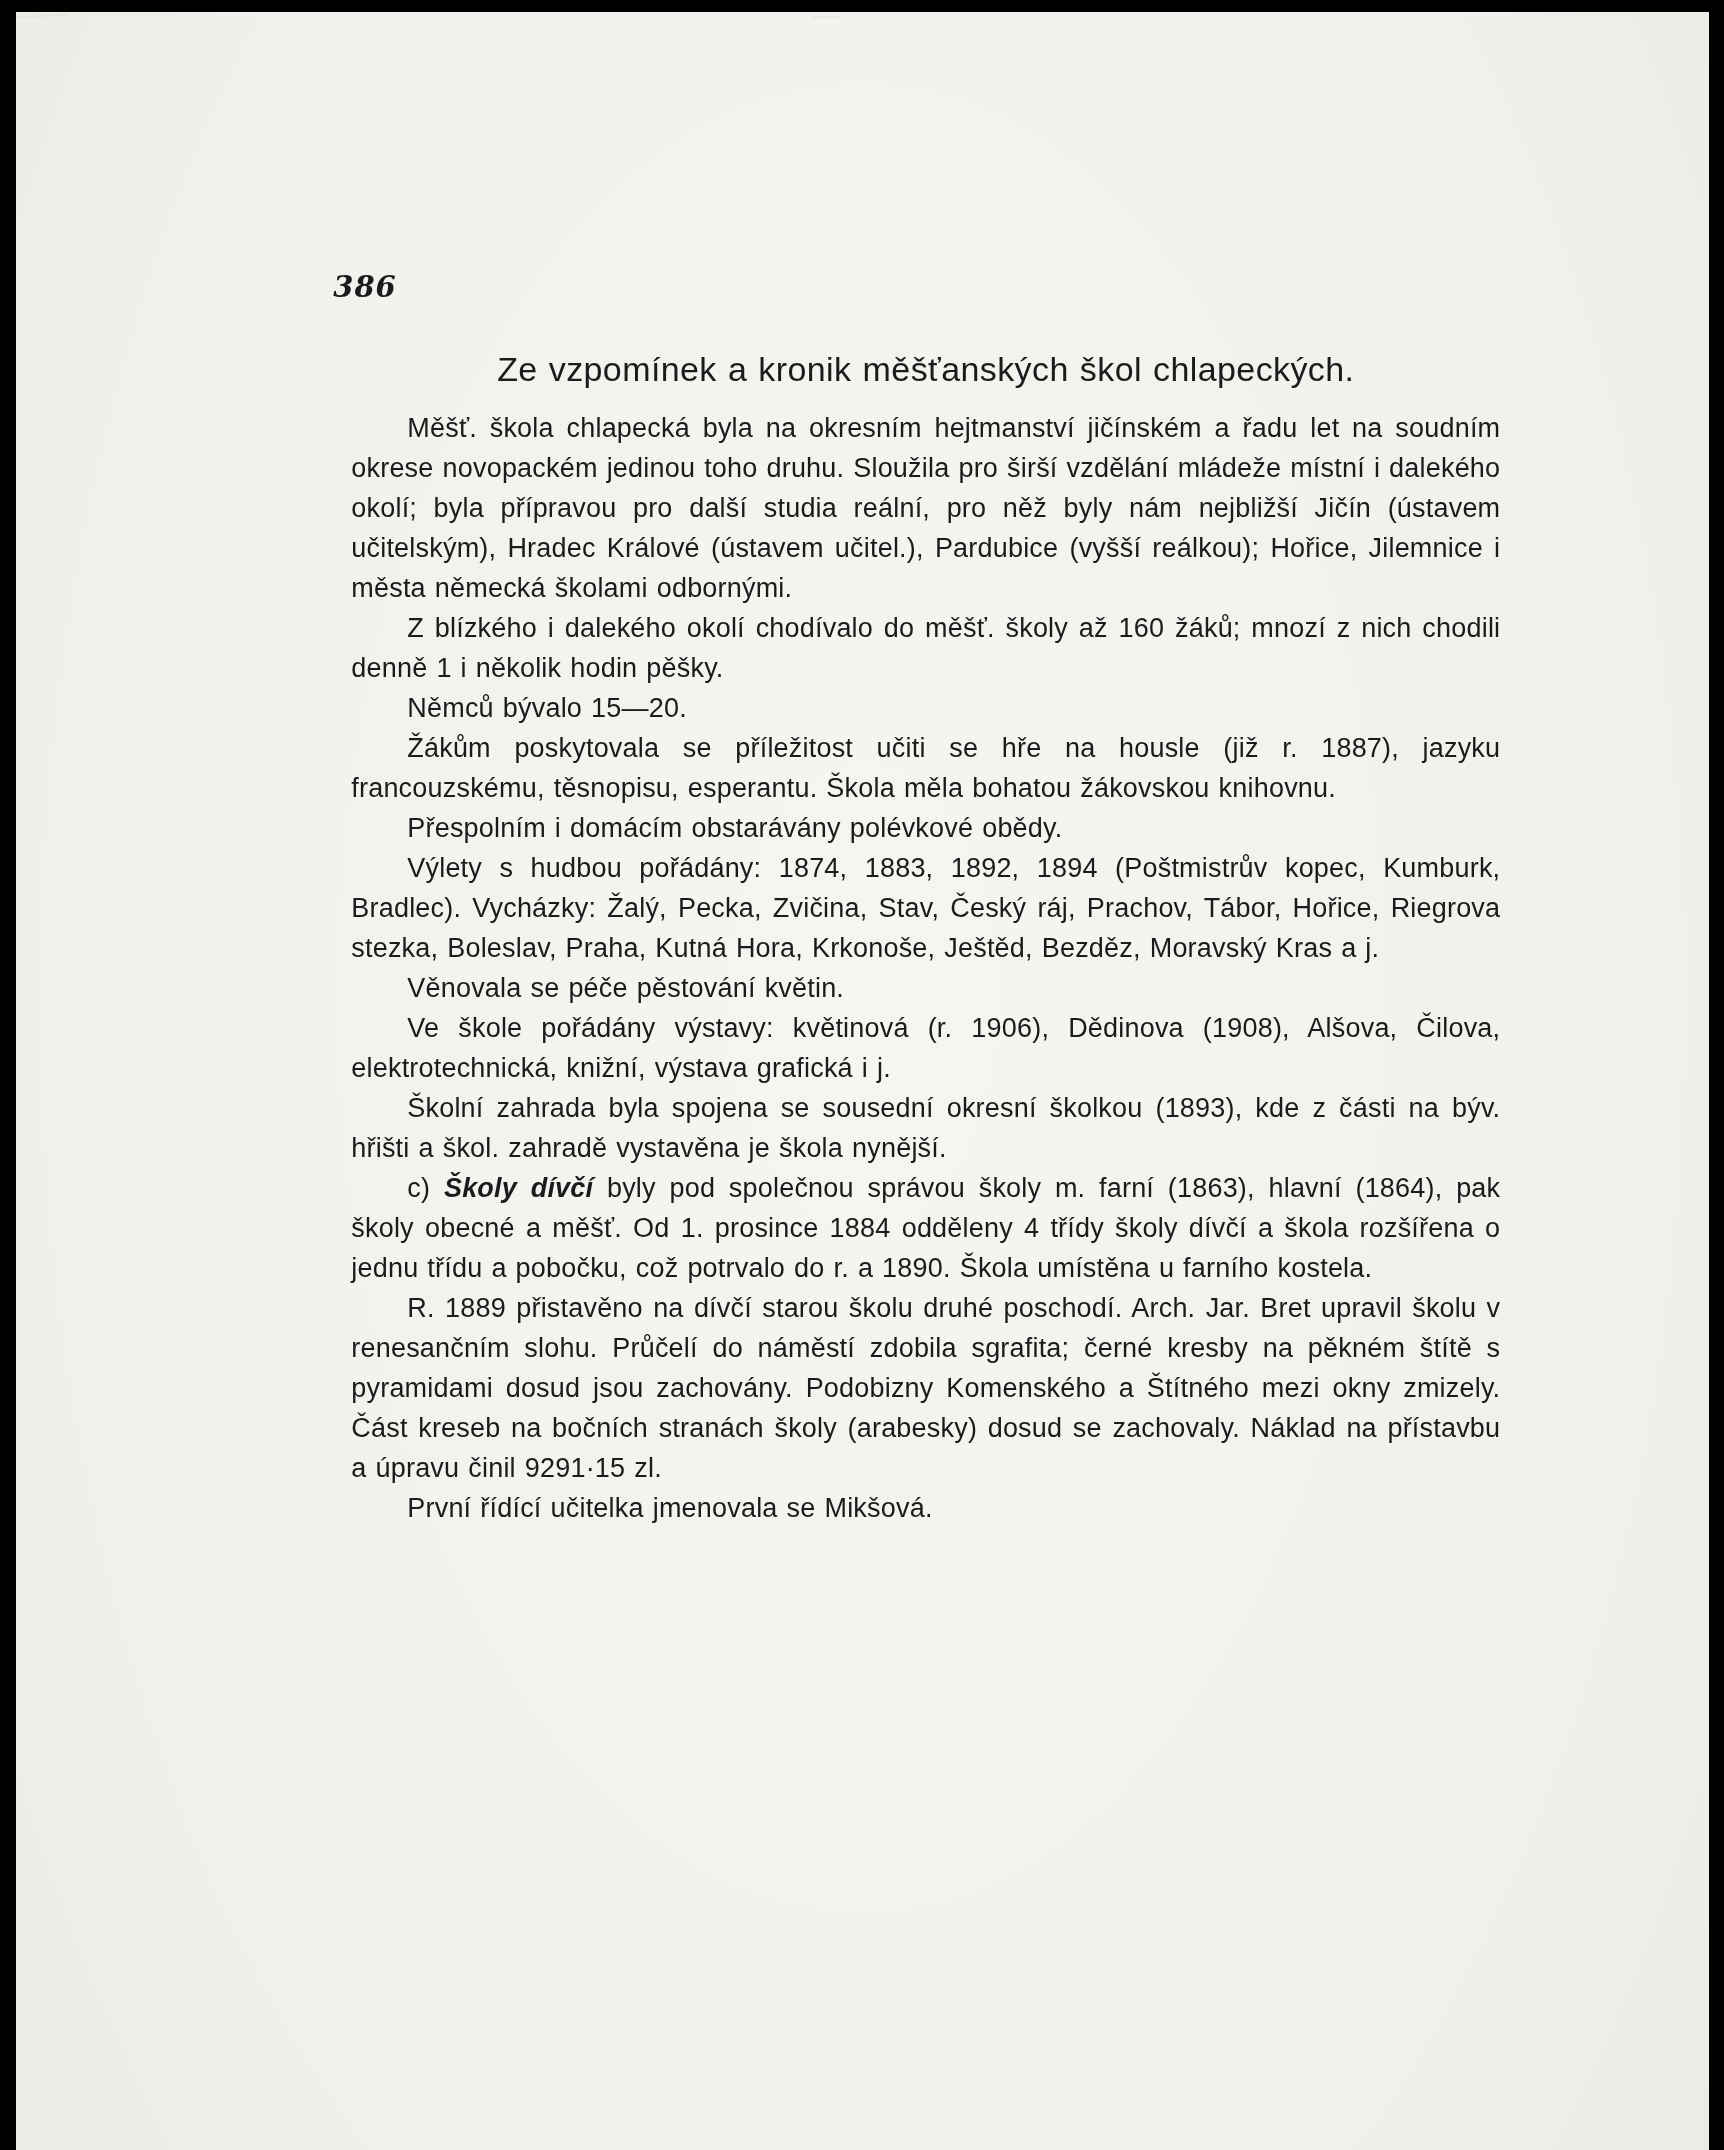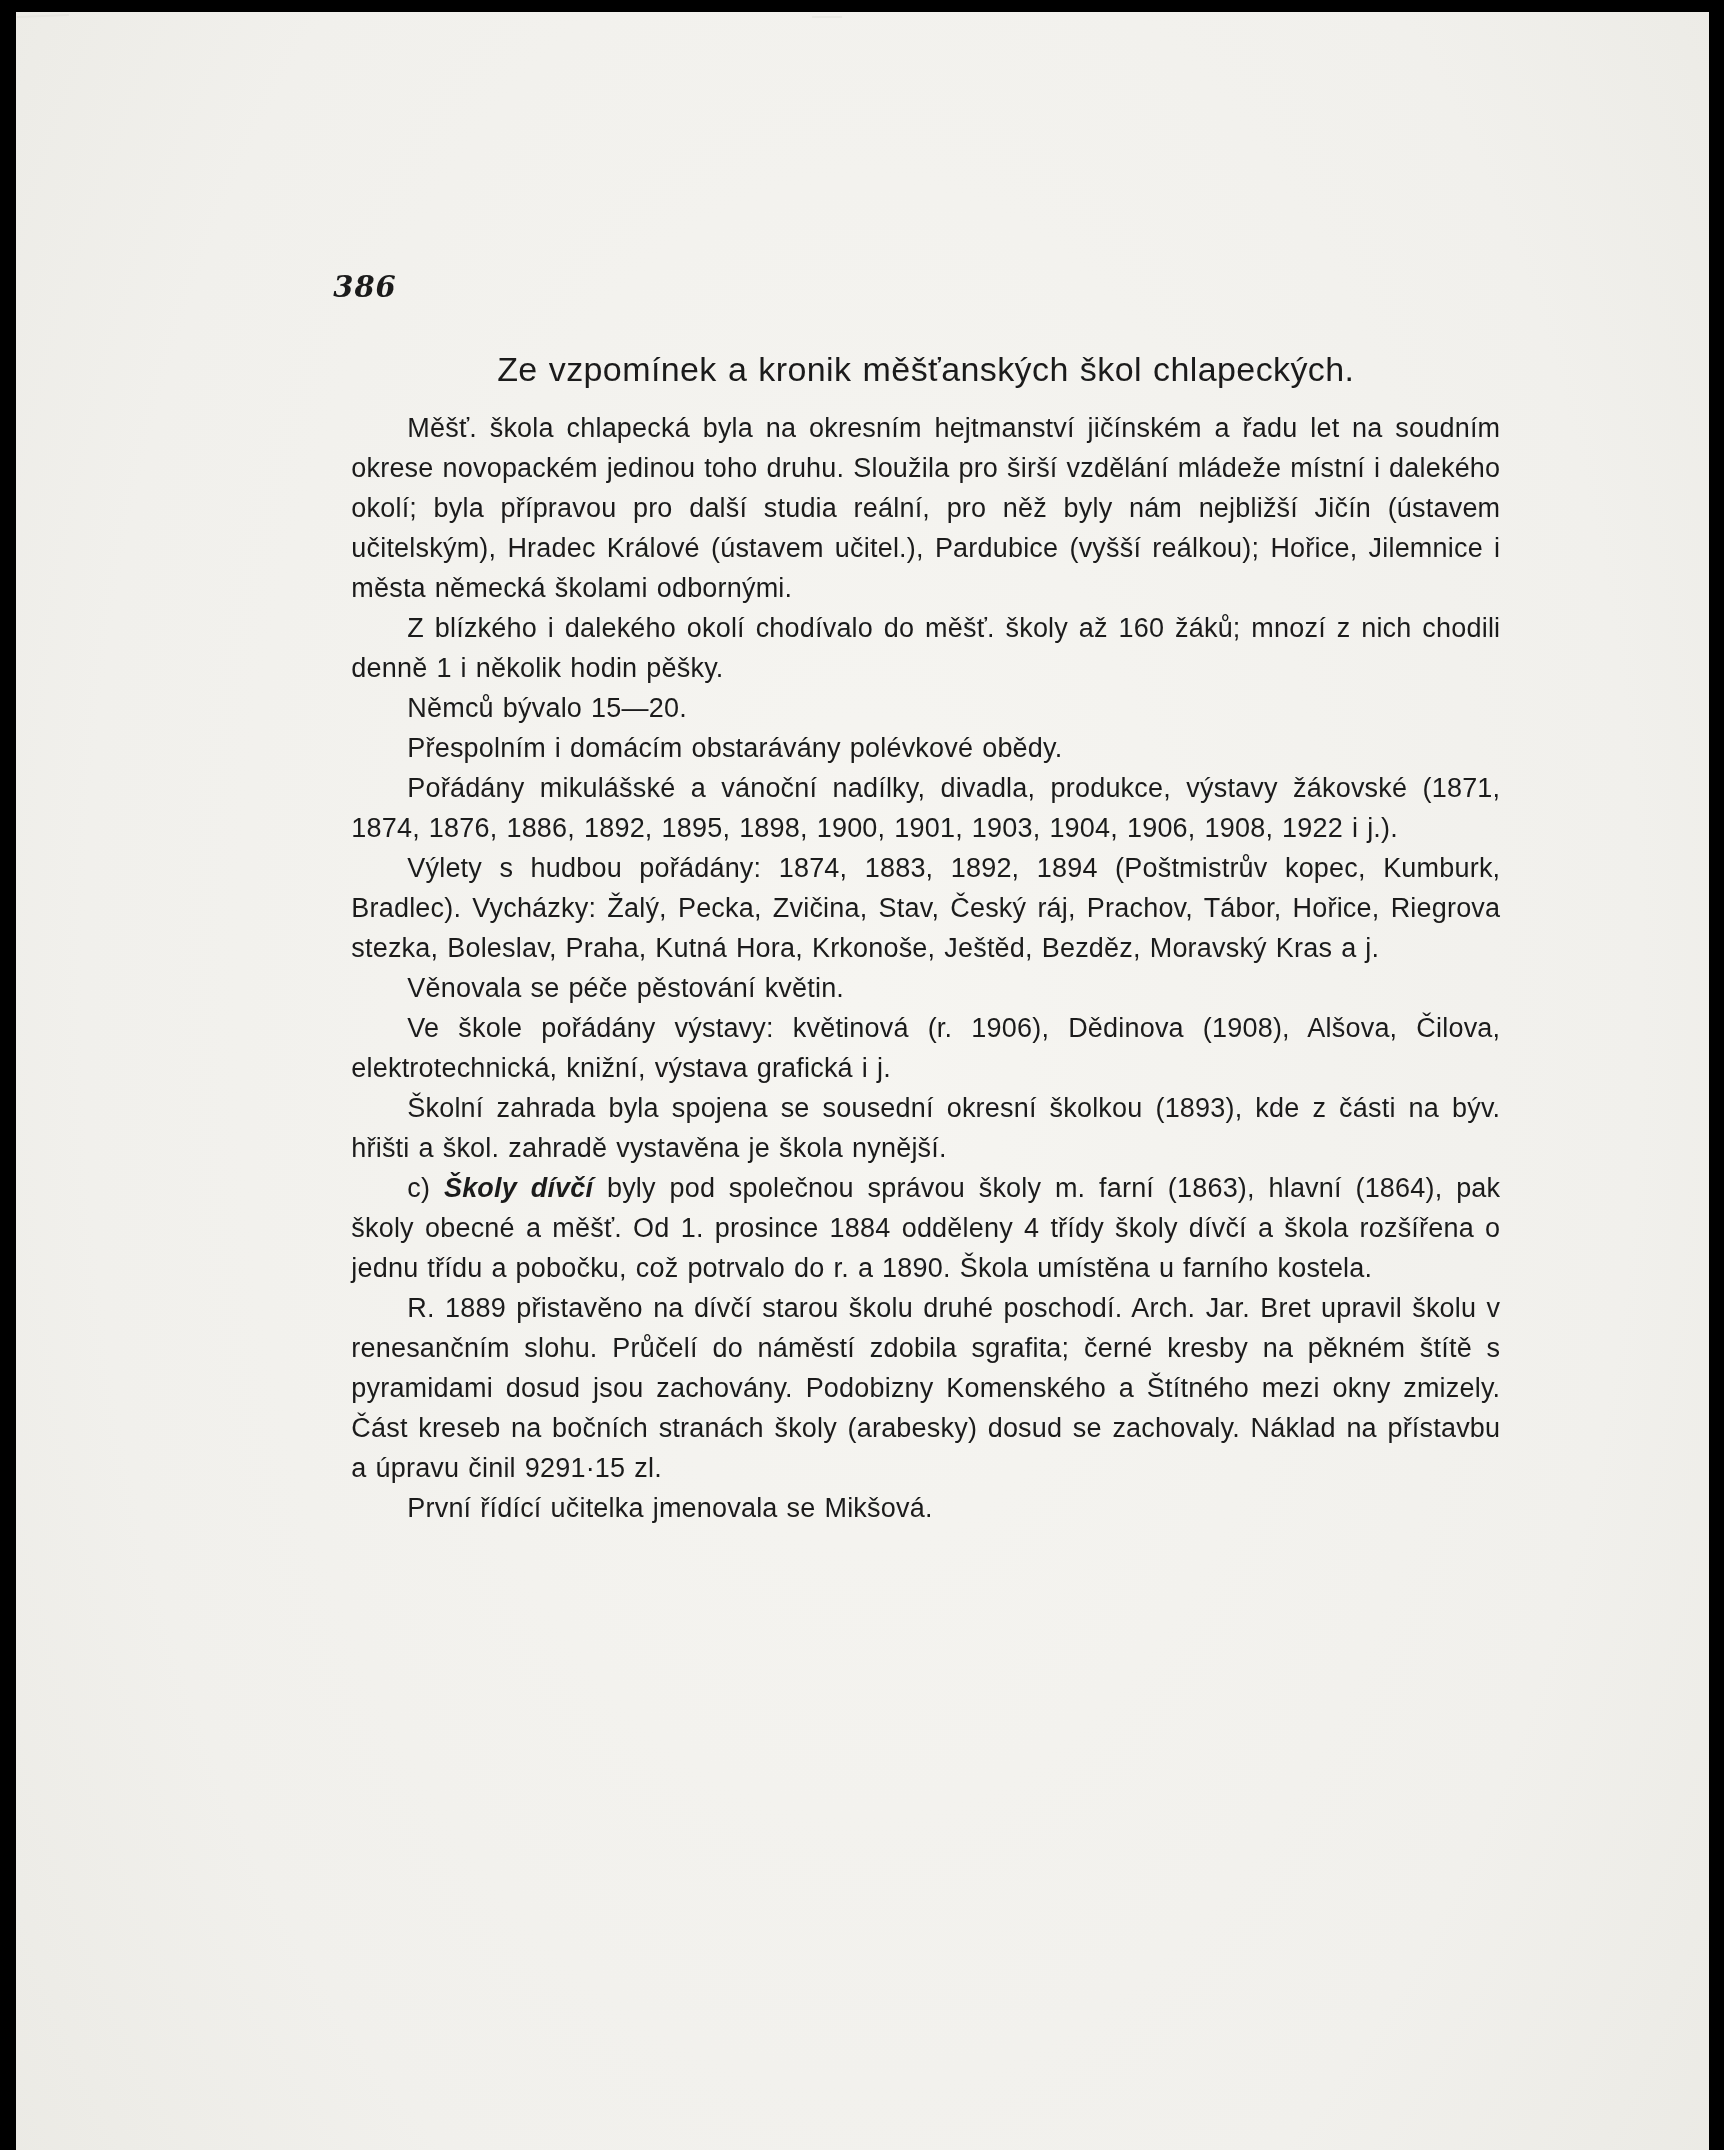--- a/index.html
+++ b/index.html
@@ -90,22 +90,22 @@
       <div class="page-number">386</div>
 
       <div class="body-text">
 
         <h2 class="heading">Ze vzpomínek a kronik měšťanských škol chlapeckých.</h2>
 
         <div>
             <p class="para"><span>Měšť. škola chlapecká byla na okresním hejtmanství jičínském a řadu let na soudním okrese novopackém jedinou toho druhu. Sloužila pro širší vzdělání mládeže místní i dalekého okolí; byla přípravou pro další studia reální, pro něž byly nám nejbližší Jičín (ústavem učitelským), Hradec Králové (ústavem učitel.), Pardubice (vyšší reálkou); Hořice, Jilemnice i města německá školami odbornými.</span></p>
             <p class="para"><span>Z blízkého i dalekého okolí chodívalo do měšť. školy až 160 žáků; mnozí z nich chodili denně 1 i několik hodin pěšky.</span></p>
             <p class="para"><span>Němců bývalo 15—20.</span></p>
+            <p class="para"><span>Žákům poskytovala se příležitost učiti se hře na housle (již r. 1887), jazyku francouzskému, těsnopisu, esperantu. Škola měla bohatou žákovskou knihovnu.</span></p>
             <p class="para"><span>Přespolním i domácím obstarávány polévkové obědy.</span></p>
-            <p class="para"><span>Pořádány mikulášské a vánoční nadílky, divadla, produkce, výstavy žákovské (1871, 1874, 1876, 1886, 1892, 1895, 1898, 1900, 1901, 1903, 1904, 1906, 1908, 1922 i j.).</span></p>
             <p class="para"><span>Výlety s hudbou pořádány: 1874, 1883, 1892, 1894 (Poštmistrův kopec, Kumburk, Bradlec). Vycházky: Žalý, Pecka, Zvičina, Stav, Český ráj, Prachov, Tábor, Hořice, Riegrova stezka, Boleslav, Praha, Kutná Hora, Krkonoše, Ještěd, Bezděz, Moravský Kras a j.</span></p>
             <p class="para"><span>Věnovala se péče pěstování květin.</span></p>
             <p class="para"><span>Ve škole pořádány výstavy: květinová (r. 1906), Dědinova (1908), Alšova, Čilova, elektrotechnická, knižní, výstava grafická i j.</span></p>
             <p class="para"><span>Školní zahrada byla spojena se sousední okresní školkou (1893), kde z části na býv. hřišti a škol. zahradě vystavěna je škola nynější.</span></p>
             <p class="para"><span>c) </span><span class="bold-italic">Školy dívčí</span><span> byly pod společnou správou školy m. farní (1863), hlavní (1864), pak školy obecné a měšť. Od 1. prosince 1884 odděleny 4 třídy školy dívčí a škola rozšířena o jednu třídu a pobočku, což potrvalo do r. a 1890. Škola umístěna u farního kostela.</span></p>
             <p class="para"><span>R. 1889 přistavěno na dívčí starou školu druhé poschodí. Arch. Jar. Bret upravil školu v renesančním slohu. Průčelí do náměstí zdobila sgrafita; černé kresby na pěkném štítě s pyramidami dosud jsou zachovány. Podobizny Komenského a Štítného mezi okny zmizely. Část kreseb na bočních stranách školy (arabesky) dosud se zachovaly. Náklad na přístavbu a úpravu činil 9291·15 zl.</span></p>
             <p class="para"><span>První řídící učitelka jmenovala se Mikšová.</span></p>
           </div>
       </div>
     </div>

